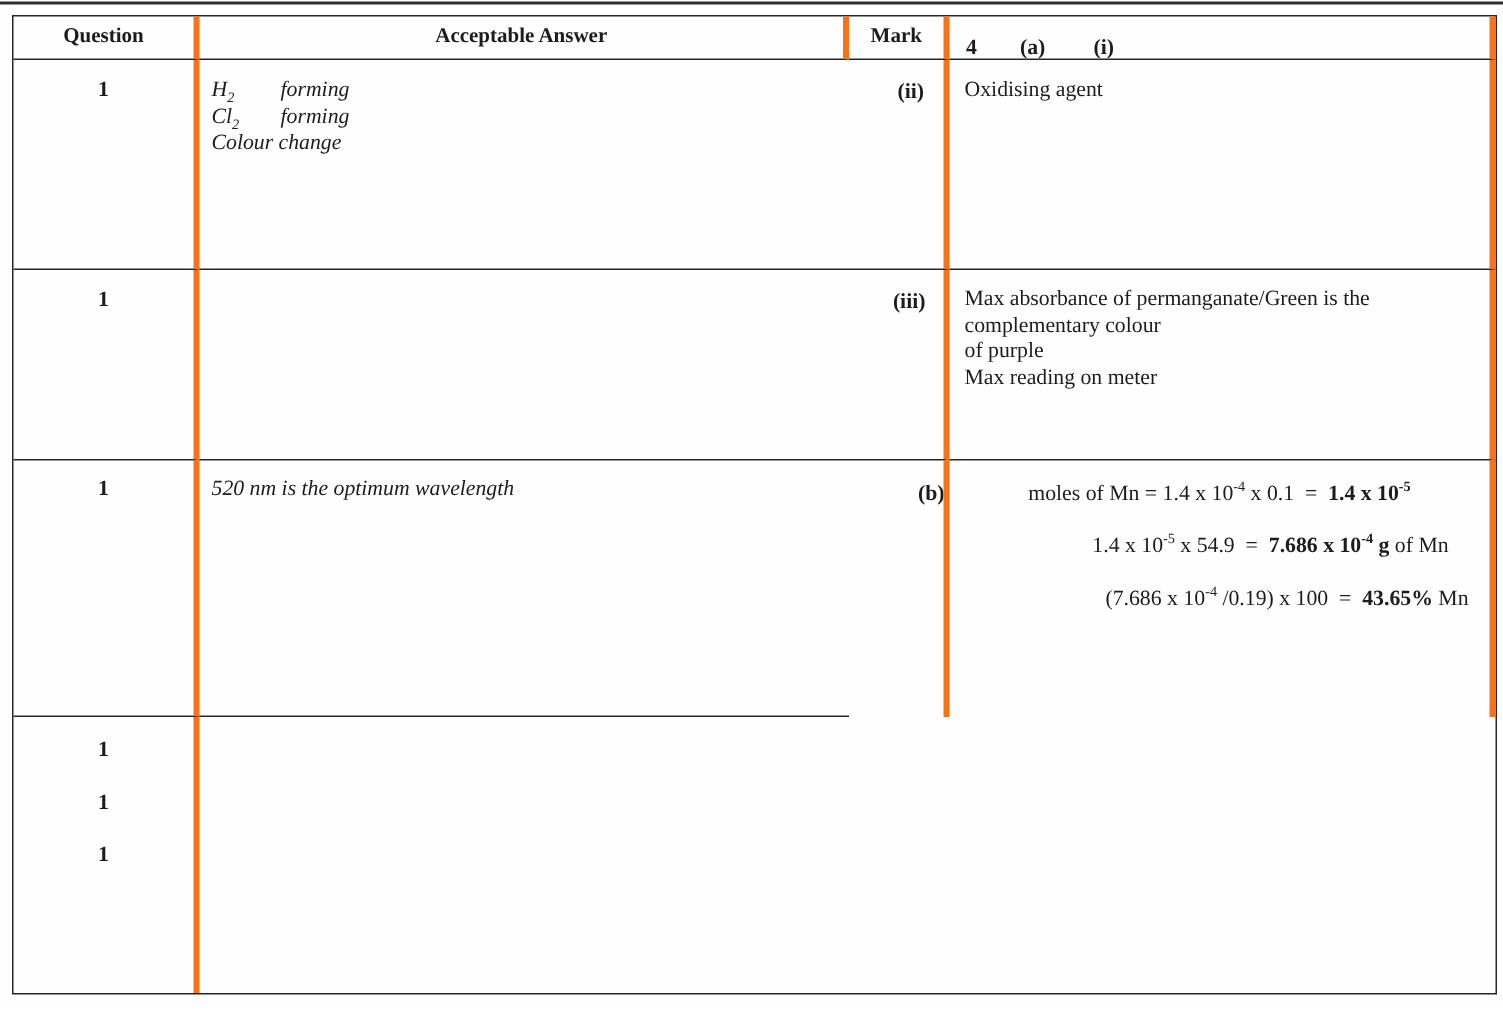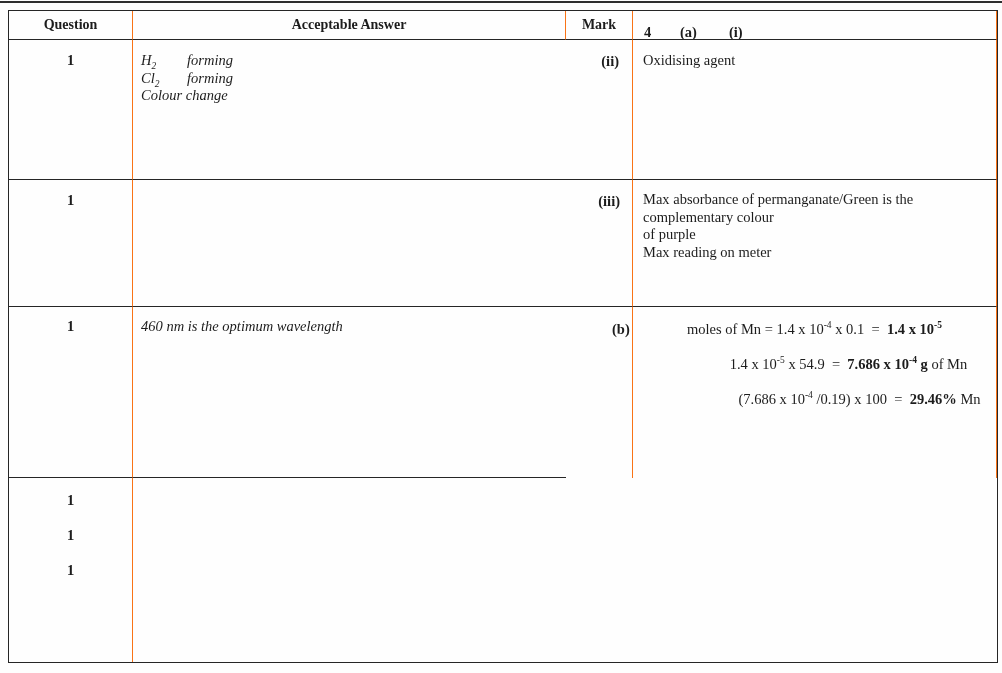--- a/index.html
+++ b/index.html
@@ -4,21 +4,21 @@
 <style>
   html,body{margin:0;padding:0;background:#ffffff;}
   .page{position:relative;width:1002px;height:673px;background:#fefefe;
         font-family:"Liberation Serif","DejaVu Serif",serif;color:#1c1c1c;overflow:hidden;}
   .top-rule{position:absolute;left:0;top:1px;width:1002px;height:2px;background:#2e2e2e;}
   .mstable{position:absolute;left:8px;top:10px;width:990px;height:653px;
            border:1px solid #262626;box-sizing:border-box;
            display:grid;
            grid-template-columns:124px 433px 67px 364px;
            grid-template-rows:29px 140px 127px 171px 184px;}
-  .cell{border-right:1px solid #f97316;border-bottom:1px solid #262626;
+  .cell{border-right:4px solid #f97316;border-bottom:1px solid #262626;
         box-sizing:border-box;position:relative;
         font-size:14.5px;line-height:17.5px;overflow:hidden;}
   .cell.last-col{border-right:none;}
   .cell.last-row{border-bottom:none;}
   .hdr{font-weight:bold;text-align:center;display:flex;align-items:center;justify-content:center;font-size:14px;}
   .qcell{font-weight:bold;}
   .qcell .qabs{position:absolute;top:13px;}
   .acc{padding:12px 10px 0 10px;}
   .acc3{padding-top:11px;}
   .acc4{padding-top:14px;}
@@ -91,35 +91,35 @@
     </div>
     <div class="cell acc acc3">
       <div>Max absorbance of permanganate/Green is the complementary colour</div>
       <div>of purple</div>
       <div>Max reading on meter</div>
     </div>
     <div class="cell markcell m3">
       <span>1</span>
     </div>
     <div class="cell unacc unacc3 last-col">
-      <span>460 nm is the optimum wavelength</span>
+      <span>520 nm is the optimum wavelength</span>
     </div>
 
     <div class="cell qcell last-row">
       <span class="qabs" style="left:46px;top:14px">(b)</span>
     </div>
     <div class="cell acc acc4 last-row">
       <div class="calc-line">
         <span>moles of Mn = 1.4 x 10</span><sup class="s">-4</sup><span> x 0.1&nbsp; =&nbsp; </span><b>1.4 x 10</b><sup class="s"><b>-5</b></sup>
       </div>
       <div class="calc-line l2">
         <span>1.4 x 10</span><sup class="s">-5</sup><span> x 54.9&nbsp; =&nbsp; </span><b>7.686 x 10</b><sup class="s"><b>-4</b></sup><b> g</b><span> of Mn</span>
       </div>
       <div class="calc-line l3">
-        <span>(7.686 x 10</span><sup class="s">-4</sup><span> /0.19) x 100&nbsp; =&nbsp; </span><b>29.46%</b><span> Mn</span>
+        <span>(7.686 x 10</span><sup class="s">-4</sup><span> /0.19) x 100&nbsp; =&nbsp; </span><b>43.65%</b><span> Mn</span>
       </div>
     </div>
     <div class="cell markcell m4 last-row">
       <div class="mk">1</div>
       <div class="mk">1</div>
       <div class="mk">1</div>
     </div>
     <div class="cell unacc last-col last-row"></div>
 
   </div>

